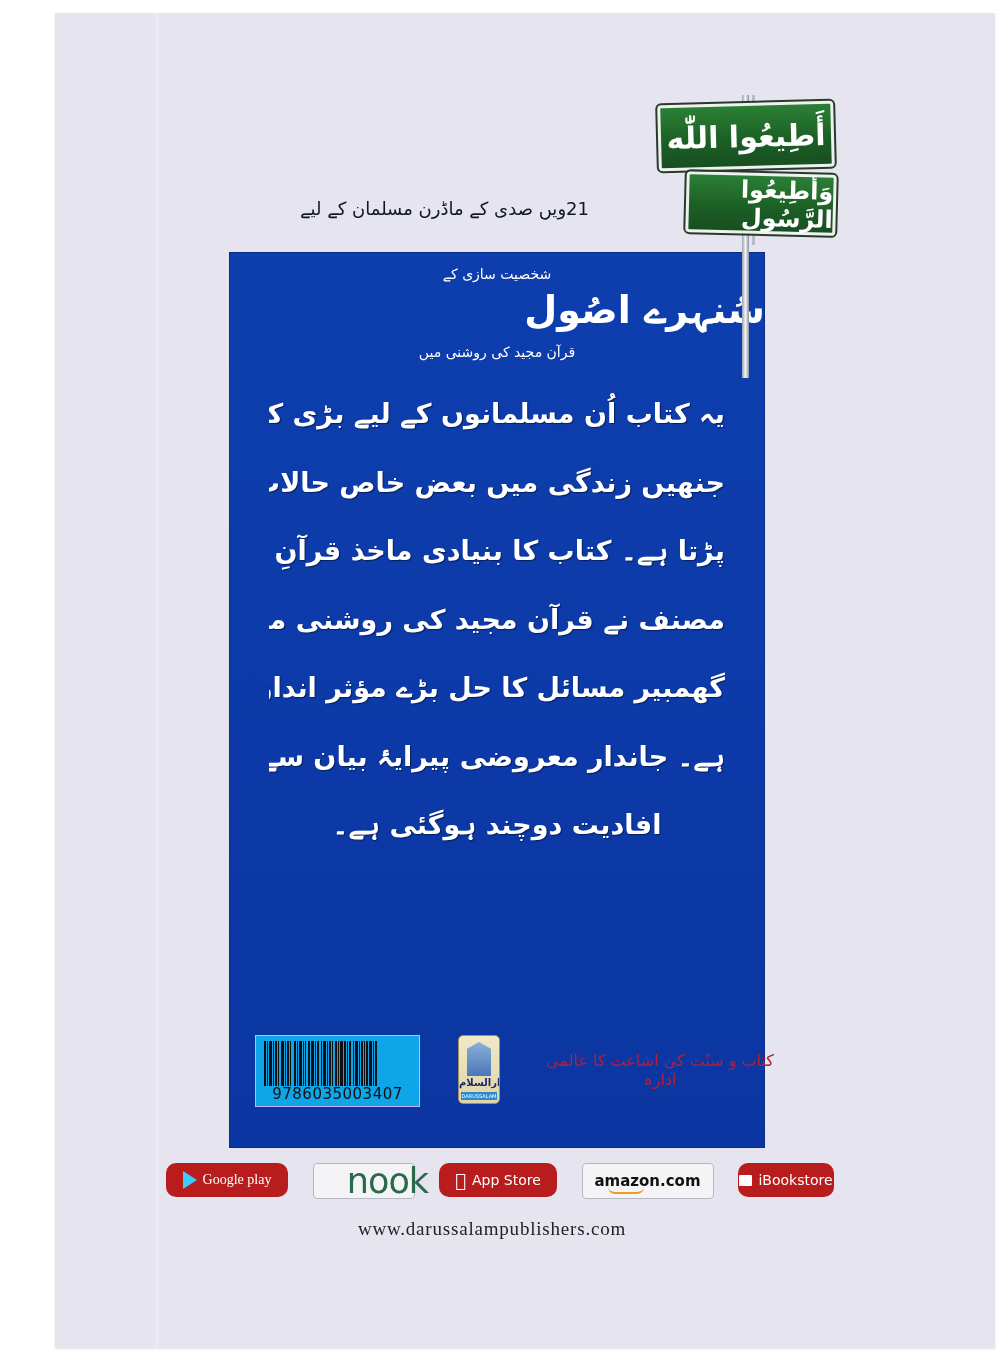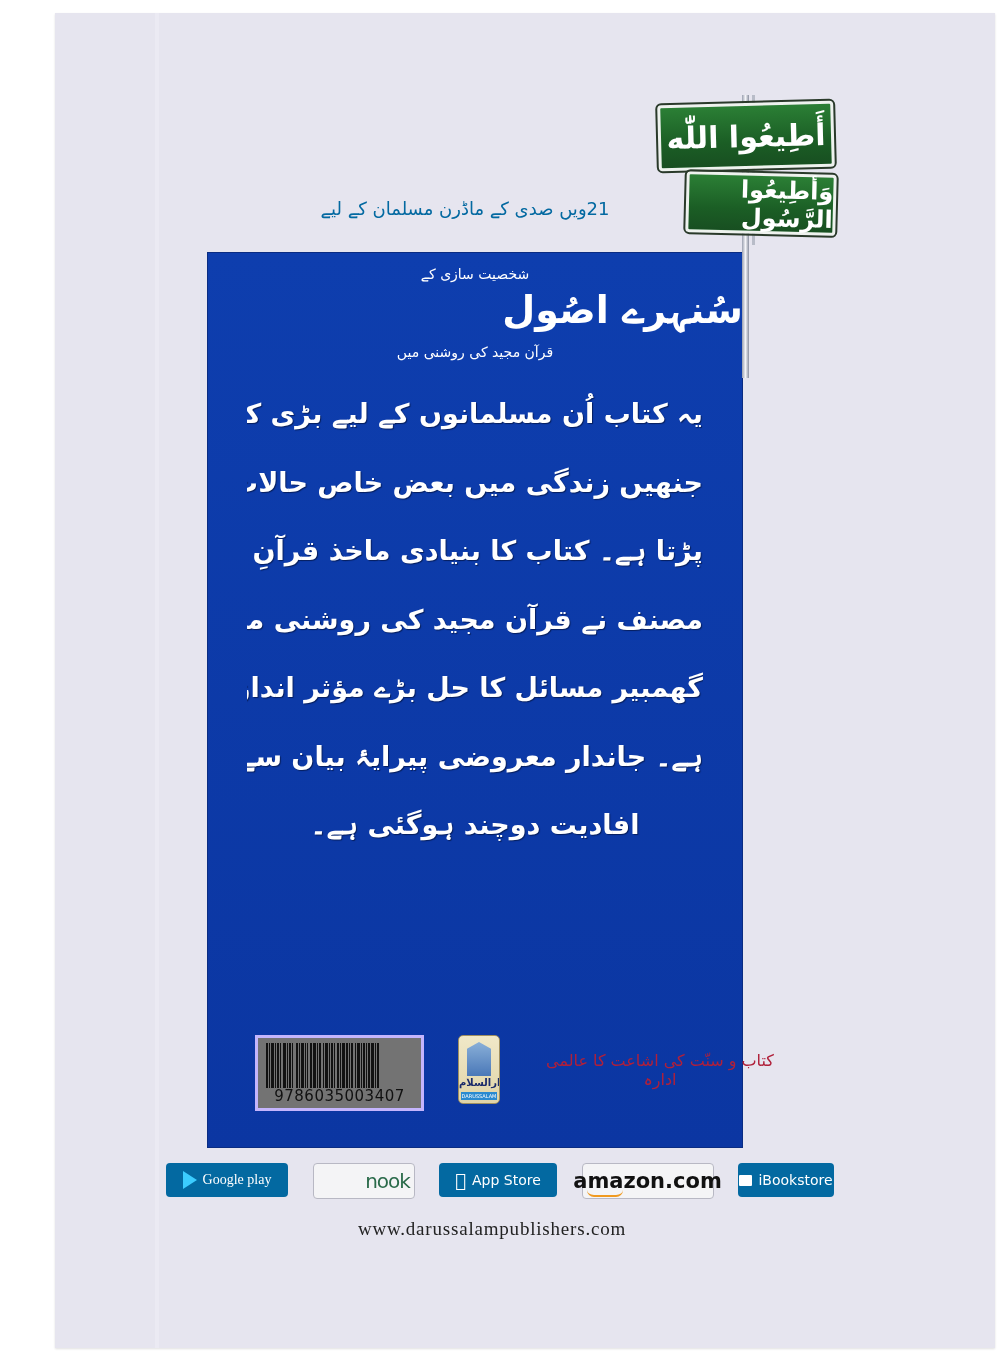--- a/index.html
+++ b/index.html
@@ -16,55 +16,55 @@
   
   .post { position: absolute; left: 742px; top: 95px; width: 7px; height: 283px; background: linear-gradient(90deg,#9aa0b0,#f4f4f8,#8a90a0); z-index: 3; }
   .post2 { position: absolute; left: 752px; top: 95px; width: 3px; height: 150px; background: #b8bcc8; z-index: 1; }
   .sign { position: absolute; background: #1f6b2a; border: 3px solid #eef2ee; outline: 2px solid #2a3a2a;
     border-radius: 4px; color: #fff; display: flex; align-items: center; justify-content: center;
     font-family: "DejaVu Sans", sans-serif; font-weight: bold; direction: rtl; z-index: 4;
     background-image: linear-gradient(180deg,#2b7f35 0%,#1b5e25 60%,#184f21 100%); }
   .sign1 { left: 658px; top: 103px; width: 170px; height: 60px; font-size: 30px; transform: rotate(-1.5deg); }
   .sign2 { left: 686px; top: 173px; width: 144px; height: 55px; font-size: 24px; transform: rotate(1.5deg); }
 
-  .tagline { position: absolute; left: 300px; top: 198px; width: 330px; text-align: center; direction: rtl;
-    color: #0369a1; font-size: 18px; font-family: "DejaVu Sans", sans-serif; }
+  .tagline { position: absolute; left: 300px; top: 198px; width: 330px; text-align: left; direction: rtl;
+    color: #0f172a; font-size: 18px; font-family: "DejaVu Sans", sans-serif; }
 
-  .panel { position: absolute; left: 207px; top: 252px; width: 536px; height: 896px; background: #0d3aa8;
+  .panel { position: absolute; left: 229px; top: 252px; width: 536px; height: 896px; background: #0d3aa8;
     background-image: linear-gradient(180deg,#0e3eae 0%,#0b36a2 100%); box-shadow: 0 0 0 1px #0a2c82 inset; }
   .panel .sub { position: absolute; top: 14px; left: 0; right: 0; text-align: center; color: #fff; font-size: 14px; direction: rtl; }
   .panel .title { position: absolute; top: 36px; left: 0; right: 0; color: #fff; font-size: 38px; font-weight: bold; direction: rtl; }
   .panel .subtitle { position: absolute; top: 92px; left: 0; right: 0; text-align: center; color: #fff; font-size: 14px; direction: rtl; }
   .body-lines { position: absolute; top: 128px; left: 40px; right: 40px; }
   .body-line { color: #fff; font-size: 27px; font-weight: bold; direction: rtl; height: 68.5px; line-height: 68.5px;
     text-align: justify; text-align-last: justify; text-shadow: 1px 1px 1px #071f5e; white-space: nowrap; overflow: hidden; }
   .body-line.last { text-align-last: center; }
 
-  .barcode { position: absolute; left: 255px; top: 1035px; width: 163px; height: 70px; background: #737373; border: 3px solid #c4b5fd; }
+  .barcode { position: absolute; left: 255px; top: 1035px; width: 163px; height: 70px; background: #0ea5e9; border: 1px solid #c4b5fd; }
   .bars { position: absolute; left: 8px; top: 5px; right: 8px; height: 45px; display: flex; align-items: stretch; }
   .bars span { background: #111; margin-right: 1px; }
   .isbn { position: absolute; left: 0; right: 0; bottom: 3px; text-align: center; font-size: 15px; letter-spacing: 0.5px; color: #111; }
 
   .ds-logo { position: absolute; left: 458px; top: 1035px; width: 40px; height: 67px; border-radius: 5px;
     background: linear-gradient(180deg,#f0e8c8,#e0d4a8); border: 1px solid #a09060; overflow: hidden; }
   .ds-logo .book { position: absolute; left: 8px; top: 6px; width: 24px; height: 34px; background: linear-gradient(180deg,#8ab0d8,#4a78b8); clip-path: polygon(50% 0,100% 20%,100% 100%,0 100%,0 20%); }
   .ds-logo .ar { position: absolute; left: 0; right: 0; top: 41px; text-align: center; font-size: 10px; color: #1a2a6a; font-weight: bold; }
   .ds-logo .en { position: absolute; left: 2px; right: 2px; bottom: 3px; height: 8px; background: #2a8ad0; color: #fff; font-size: 5px; text-align: center; line-height: 8px; }
 
   .brand { position: absolute; left: 540px; top: 1040px; width: 240px; text-align: center; direction: rtl; }
   .brand .name { font-size: 34px; color: #1a2a6a; font-weight: bold; line-height: 44px; }
   .brand .slogan { font-size: 16px; color: #b0203a; margin-top: 11px; }
 
   .badges { position: absolute; left: 166px; top: 1163px; width: 668px; height: 36px; display: flex; justify-content: space-between; }
   .badge { height: 34px; border-radius: 4px; display: flex; align-items: center; justify-content: center; gap: 6px; font-size: 14px; }
-  .badge.dark { background: #0369a1; color: #fff; }
+  .badge.dark { background: #b91c1c; color: #fff; border-radius: 10px; }
   .badge.light { background: #f4f4f6; border: 1px solid #b8b8c4; color: #222; }
   .b1 { width: 122px; } .b2 { width: 100px; } .b3 { width: 118px; } .b4 { width: 130px; } .b5 { width: 96px; }
-  .nook { font-size: 20px; color: #2a6a4a; letter-spacing: -1px; margin-left: 48px; }
-  .amz { font-size: 21px; font-weight: bold; color: #111; position: relative; }
+  .nook { font-size: 35px; color: #2a6a4a; letter-spacing: -1px; margin-left: 48px; }
+  .amz { font-size: 15px; font-weight: bold; color: #111; position: relative; }
   .amz::after { content: ""; position: absolute; left: 14px; bottom: -4px; width: 36px; height: 5px; border-bottom: 2px solid #f09a20; border-radius: 0 0 20px 20px; }
   .gp-tri { width: 0; height: 0; border-left: 14px solid #3bccff; border-top: 9px solid transparent; border-bottom: 9px solid transparent; }
   .apple { font-size: 18px; }
   .ibook { width: 13px; height: 11px; background: #fff; border-radius: 1px; }
 
   .url { position: absolute; left: 0; right: 16px; top: 1218px; text-align: center; font-family: "Liberation Serif", serif;
     font-size: 19px; color: #222; letter-spacing: 0.8px; }
 </style>
 </head>
 <body>

